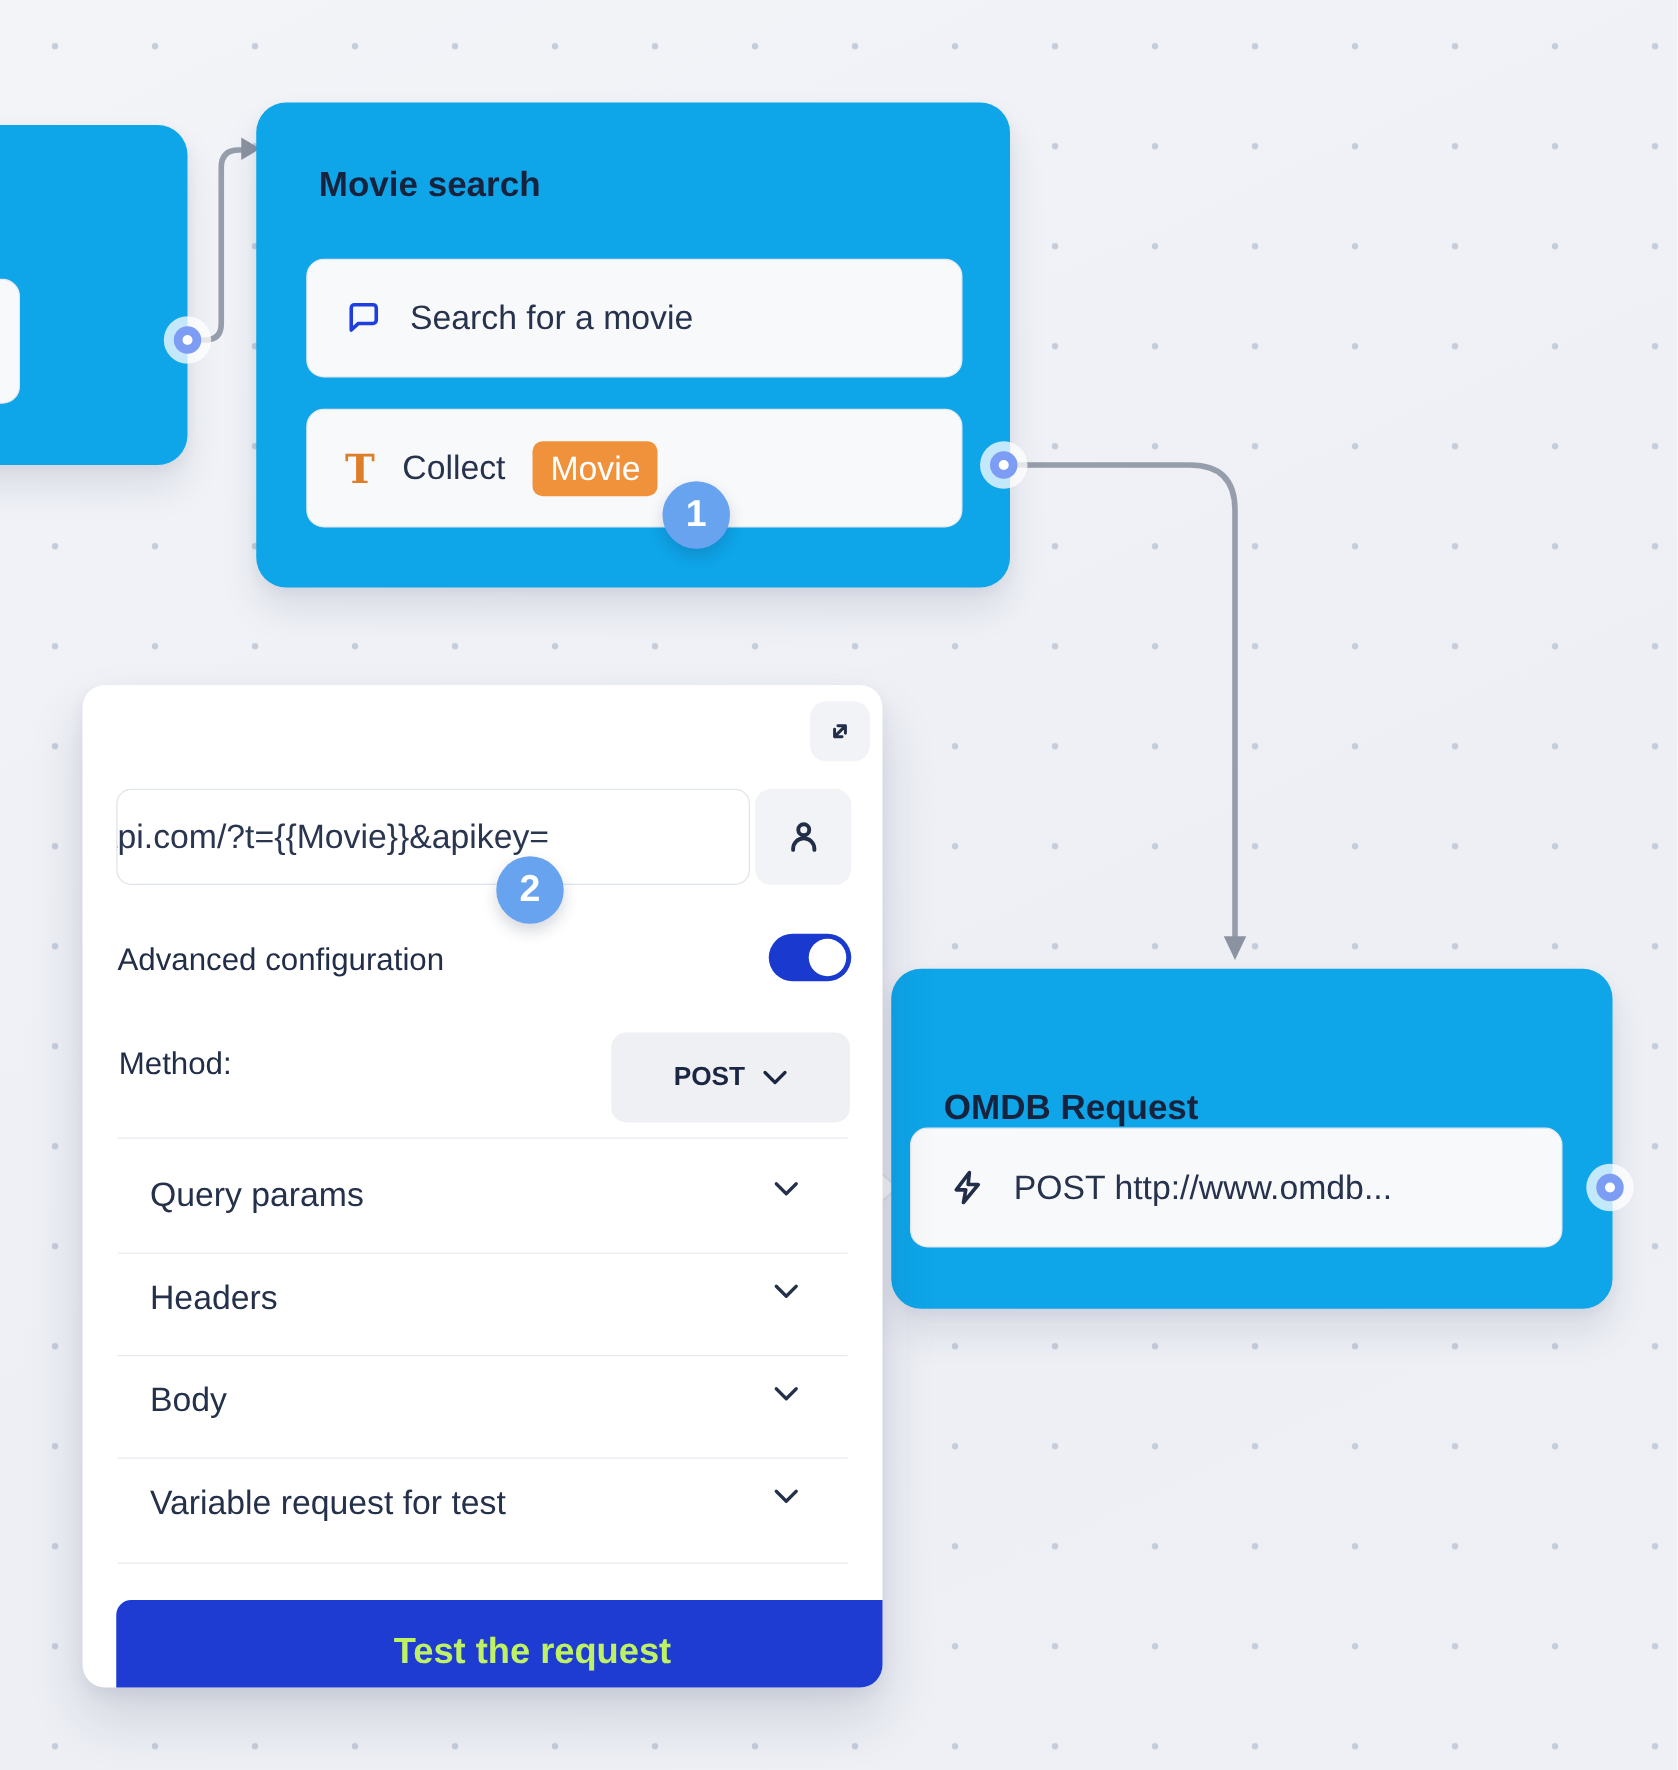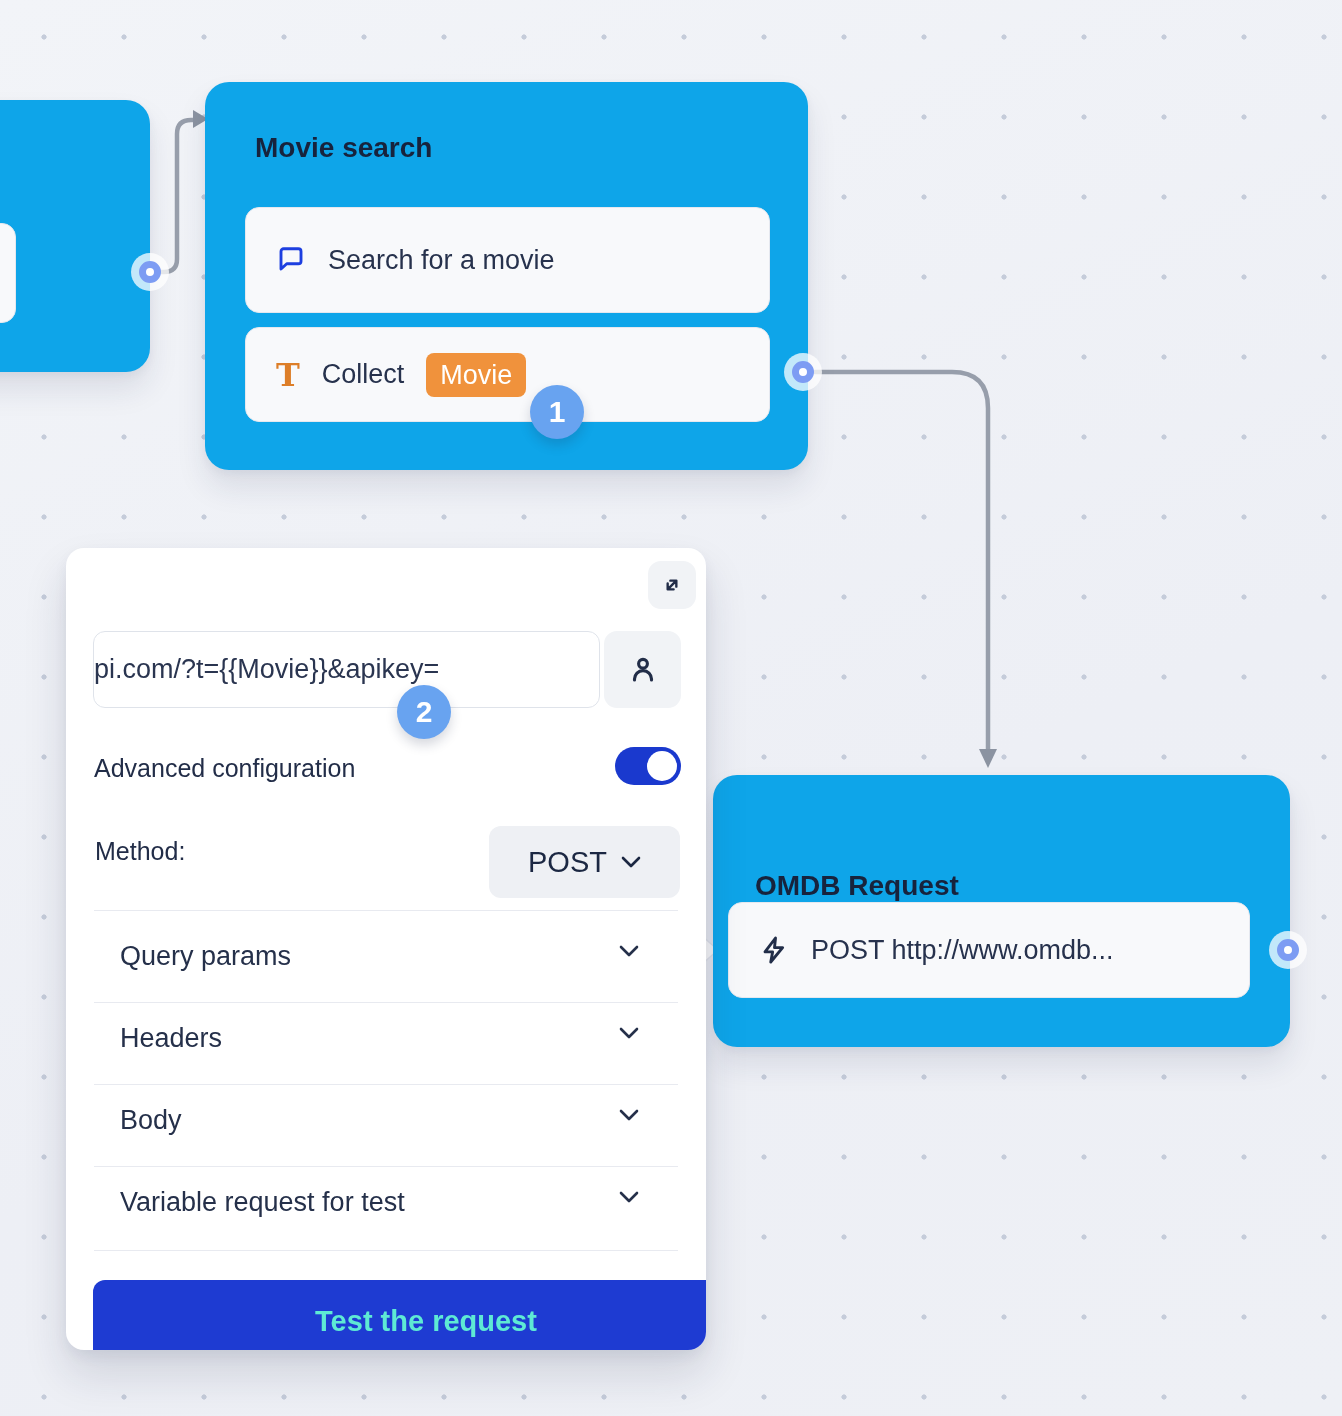--- a/index.html
+++ b/index.html
@@ -70,28 +70,28 @@
     position:absolute;left:549px;top:199px;width:66px;height:38px;border-radius:19px;
     background:#1a39ce;
   }
   .toggle .knob{
     position:absolute;right:4px;top:4px;width:30px;height:30px;border-radius:50%;background:#fff;
   }
   .method-btn{
     position:absolute;left:423px;top:278px;width:191px;height:72px;border-radius:12px;
     background:#eef0f4;display:flex;align-items:center;justify-content:center;gap:14px;
   }
-  .method-btn .mval{font-size:29px;font-weight:400;color:#1b2742;}
+  .method-btn .mval{font-size:21px;font-weight:700;color:#1b2742;}
   .divider{position:absolute;left:28px;width:584px;height:0;border-top:1.5px solid #e8eaf0;}
   .section-row{position:absolute;left:0;width:640px;height:40px;}
   .section-row .s-label{position:absolute;left:54px;font-size:27px;color:#25304a;height:40px;line-height:40px;white-space:nowrap;}
   .section-row .chev{position:absolute;left:552px;top:8px;}
   .test-btn{
     position:absolute;left:27px;top:732px;width:666px;height:82px;border-radius:12px;
-    background:#1e3bd2;color:#5eead4;font-size:29px;font-weight:700;
+    background:#1e3bd2;color:#bef264;font-size:29px;font-weight:700;
     display:flex;align-items:center;justify-content:center;border:none;
   }
   .notch{position:absolute;z-index:1;}
 </style>
 </head>
 <body>
 
 <div class="dots"></div>
 
 <svg class="wires" width="1342" height="1416" viewBox="0 0 1342 1416">
@@ -102,21 +102,21 @@
 </svg>
 
 <div class="card" style="left:-96px;top:100px;width:246px;height:272px;">
   <div class="node-item" style="left:-30px;top:123px;width:142px;height:100px;"></div>
 </div>
 <div class="port" style="left:139px;top:261px;"></div>
 
 <div class="card" style="left:205px;top:82px;width:603px;height:388px;">
   <div class="node-title" style="left:50px;top:46px;">Movie search</div>
 
-  <div class="node-item" style="left:40px;top:125px;width:525px;height:106px;">
+  <div class="node-item" style="left:40px;top:125px;width:525px;height:95px;">
     <span class="icon">
       <svg width="30" height="30" viewBox="0 0 24 24">
         <path d="M4 5.1 C4 3.9 5 3 6.1 3 H17.9 C19.1 3 20 3.9 20 5.1 V12.9 C20 14.1 19.1 15 17.9 15 H8.6 L4 19.2 Z" fill="none" stroke="#1d3fe0" stroke-width="2.3" stroke-linejoin="round"></path>
       </svg>
     </span>
     <span class="label">Search for a movie</span>
   </div>
 
   <div class="node-item" style="left:40px;top:245px;width:525px;height:95px;">
     <span class="icon t-icon">T</span>

